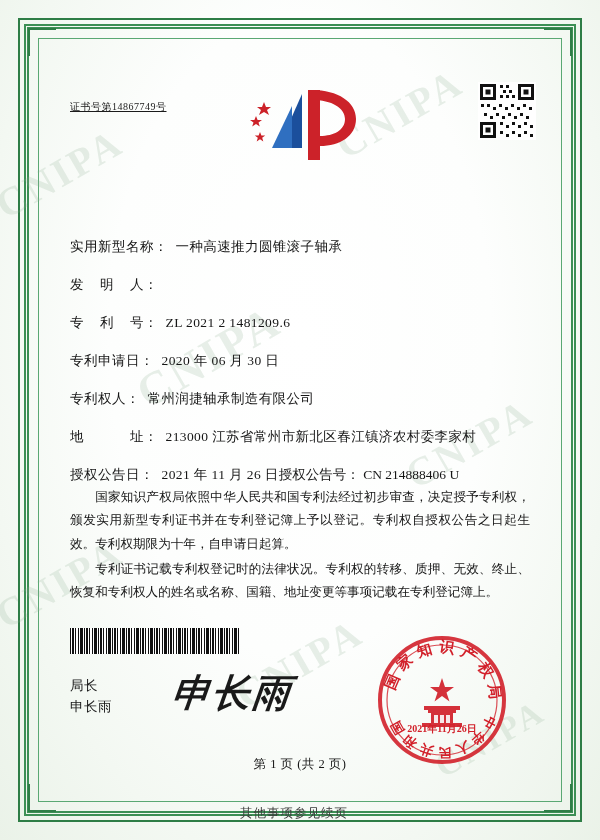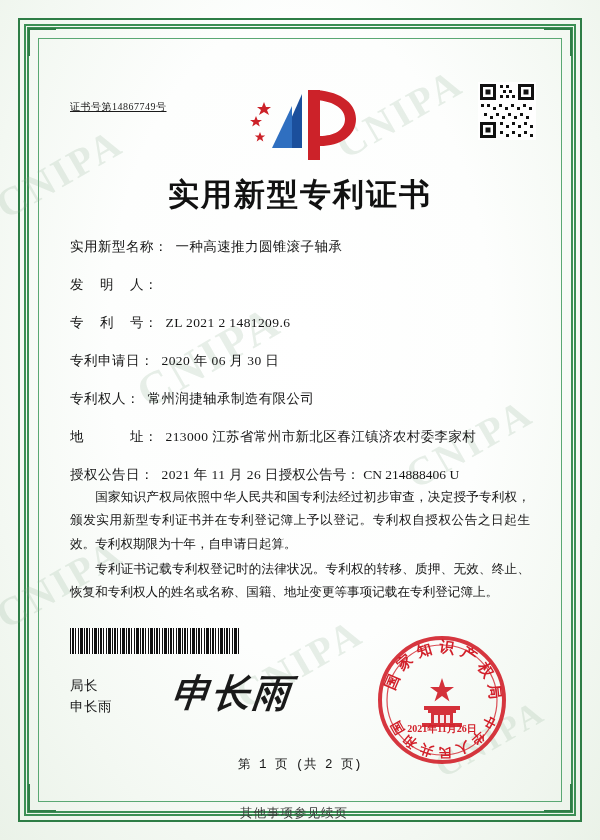--- a/index.html
+++ b/index.html
@@ -220,21 +220,20 @@
   }
 
   .page-num {
     position: absolute;
     left: 0; right: 0;
     top: 700px;
     text-align: center;
     font-size: 12.5px;
     color: #161616;
     letter-spacing: 0.5px;
-    font-family: Liberation Mono, monospace;
   }
 
   .footer-note {
     position: absolute;
     left: 0; right: 12px;
     bottom: 18px;
     text-align: center;
     font-size: 12.5px;
     color: #3a3a3a;
     letter-spacing: 1px;
@@ -330,21 +329,20 @@
           <rect x="22" y="49" width="3" height="3"></rect>
             <rect x="28" y="52" width="3" height="3"></rect>
           <rect x="34" y="49" width="3" height="3"></rect>
             <rect x="40" y="52" width="3" height="3"></rect>
           <rect x="46" y="49" width="3" height="3"></rect>
             <rect x="52" y="52" width="3" height="3"></rect>
         </g>
       </svg>
     </div>
 
-    <div class="title">实用新型专利证书</div>
 
     <div class="fields">
 
       <div class="field-row">
         <span class="field-label">实用新型名称</span>
         <span>：</span>
         <span class="field-value">一种高速推力圆锥滚子轴承</span>
       </div>
 
       <div class="field-row">

